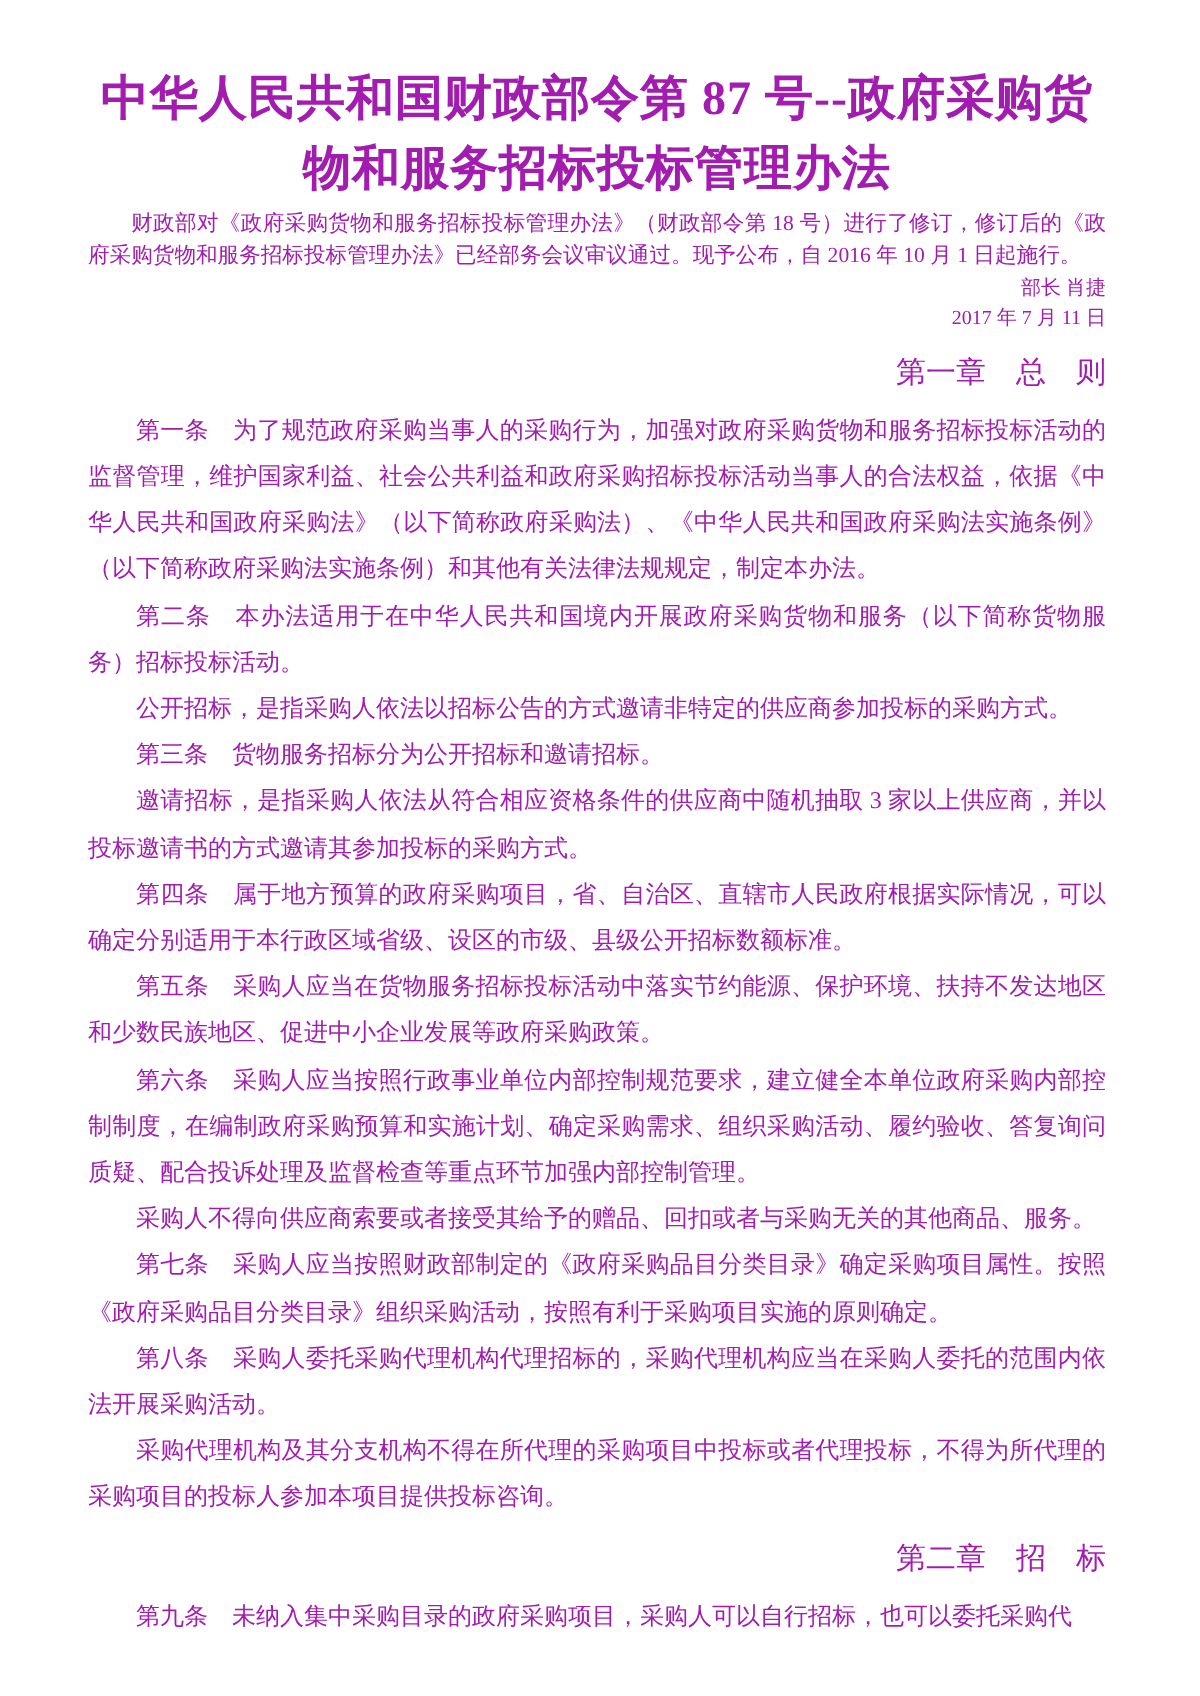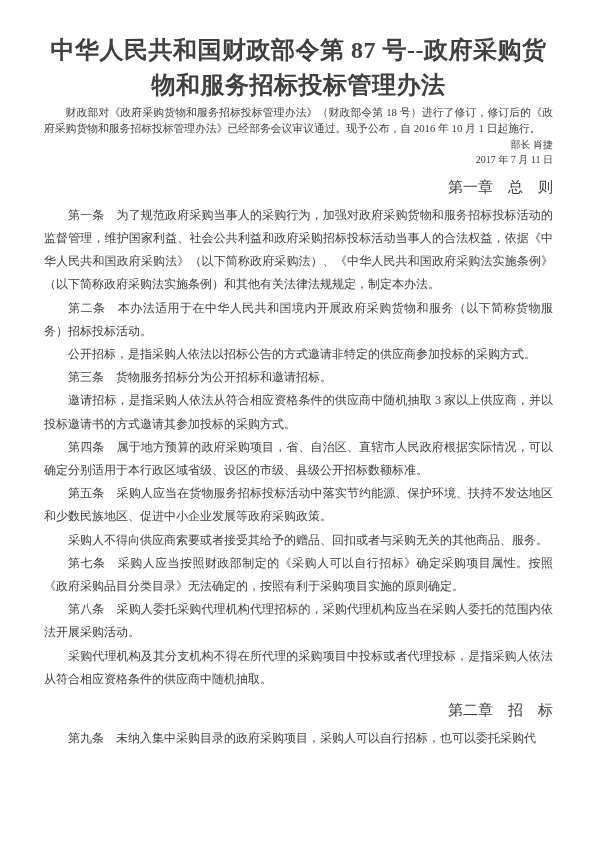--- a/index.html
+++ b/index.html
@@ -6,21 +6,21 @@
     margin: 0;
     padding: 0;
     background: #ffffff;
   }
   .page {
     position: relative;
     width: 600px;
     height: 848px;
     box-sizing: border-box;
     background: #ffffff;
-    color: #404040;
+    color: #a21caf;
     padding: 33px 47px 0 44px;
     overflow: hidden;
     font-family: "Liberation Serif", "DejaVu Serif", serif;
   }
   .title {
     margin: 0 0 2px 0;
     font-size: 24px;
     font-weight: 700;
     line-height: 35px;
     text-align: center;
@@ -68,20 +68,21 @@
 
   <main id="sections">
       <h2 class="chapter-heading">第一章　总　则</h2>
       <p class="para">第一条　为了规范政府采购当事人的采购行为，加强对政府采购货物和服务招标投标活动的监督管理，维护国家利益、社会公共利益和政府采购招标投标活动当事人的合法权益，依据《中华人民共和国政府采购法》（以下简称政府采购法）、《中华人民共和国政府采购法实施条例》（以下简称政府采购法实施条例）和其他有关法律法规规定，制定本办法。</p>
       <p class="para">第二条　本办法适用于在中华人民共和国境内开展政府采购货物和服务（以下简称货物服务）招标投标活动。</p>
       <p class="para">公开招标，是指采购人依法以招标公告的方式邀请非特定的供应商参加投标的采购方式。</p>
       <p class="para">第三条　货物服务招标分为公开招标和邀请招标。</p>
       <p class="para">邀请招标，是指采购人依法从符合相应资格条件的供应商中随机抽取 3 家以上供应商，并以投标邀请书的方式邀请其参加投标的采购方式。</p>
       <p class="para">第四条　属于地方预算的政府采购项目，省、自治区、直辖市人民政府根据实际情况，可以确定分别适用于本行政区域省级、设区的市级、县级公开招标数额标准。</p>
       <p class="para">第五条　采购人应当在货物服务招标投标活动中落实节约能源、保护环境、扶持不发达地区和少数民族地区、促进中小企业发展等政府采购政策。</p>
+      <p class="para">第六条　采购人应当按照行政事业单位内部控制规范要求，建立健全本单位政府采购内部控制制度，在编制政府采购预算和实施计划、确定采购需求、组织采购活动、履约验收、答复询问质疑、配合投诉处理及监督检查等重点环节加强内部控制管理。</p>
       <p class="para">采购人不得向供应商索要或者接受其给予的赠品、回扣或者与采购无关的其他商品、服务。</p>
-      <p class="para">第七条　采购人应当按照财政部制定的《采购人可以自行招标》确定采购项目属性。按照《政府采购品目分类目录》无法确定的，按照有利于采购项目实施的原则确定。</p>
+      <p class="para">第七条　采购人应当按照财政部制定的《政府采购品目分类目录》确定采购项目属性。按照《政府采购品目分类目录》组织采购活动，按照有利于采购项目实施的原则确定。</p>
       <p class="para">第八条　采购人委托采购代理机构代理招标的，采购代理机构应当在采购人委托的范围内依法开展采购活动。</p>
-      <p class="para">采购代理机构及其分支机构不得在所代理的采购项目中投标或者代理投标，是指采购人依法从符合相应资格条件的供应商中随机抽取。</p>
+      <p class="para">采购代理机构及其分支机构不得在所代理的采购项目中投标或者代理投标，不得为所代理的采购项目的投标人参加本项目提供投标咨询。</p>
       <h2 class="chapter-heading">第二章　招　标</h2>
       <p class="para">第九条　未纳入集中采购目录的政府采购项目，采购人可以自行招标，也可以委托采购代</p>
     </main>
 </div>
 
 </body></html>

